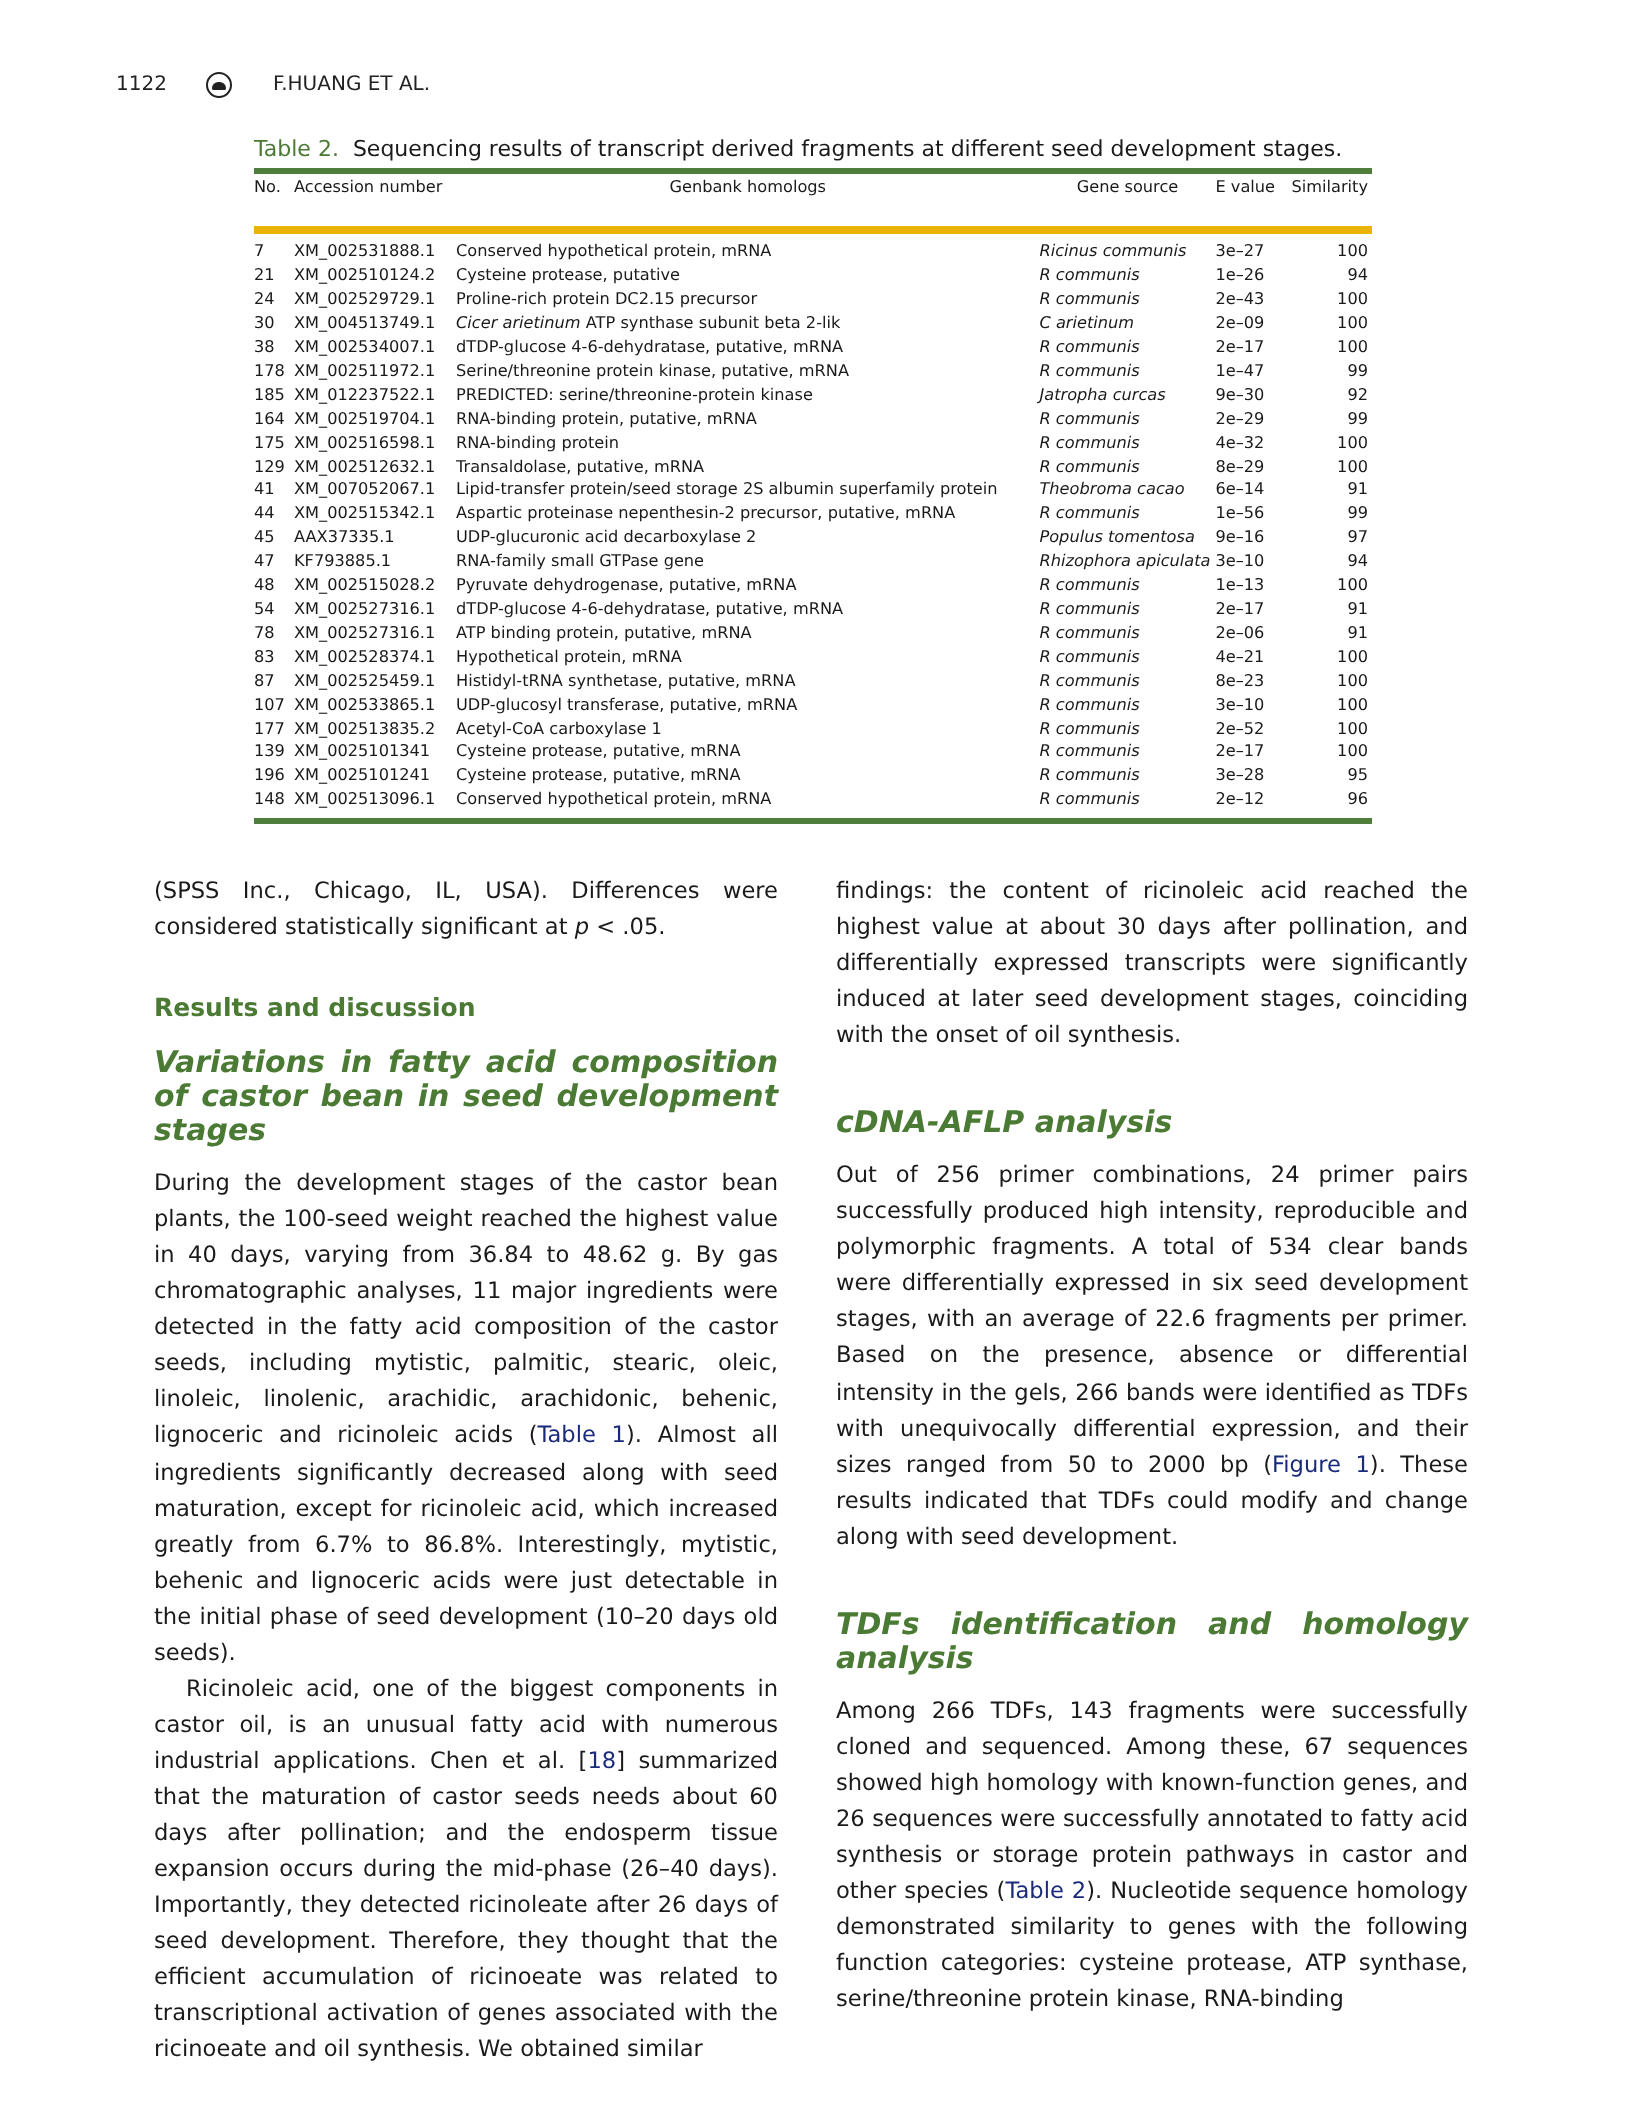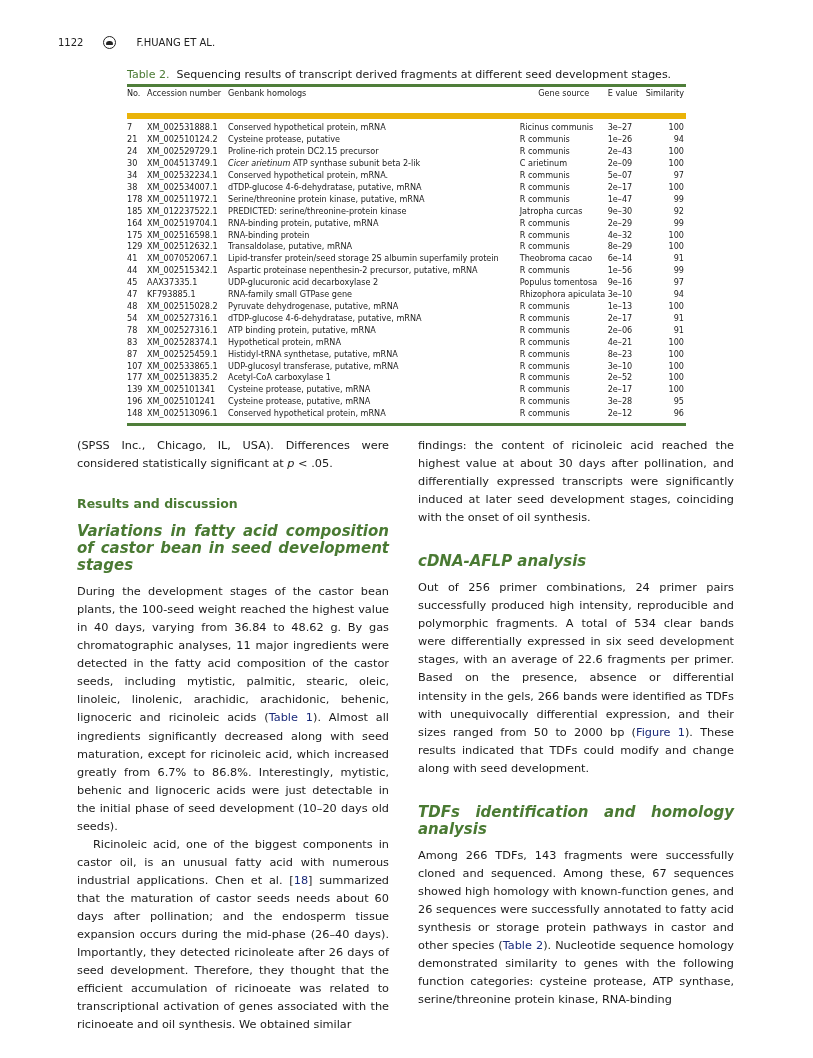--- a/index.html
+++ b/index.html
@@ -5,28 +5,28 @@
   html, body { margin:0; padding:0; background:#ffffff; }
   body { width:813px; height:1058px; position:relative; font-family:"DejaVu Sans", sans-serif; color:#1a1a1a; overflow:hidden; }
   .running-head { position:absolute; left:58px; top:36px; font-size:10px; display:flex; align-items:center; gap:20px; color:#222; }
   .logo { width:13px; height:13px; border:1.6px solid #222; border-radius:50%; display:inline-flex; align-items:center; justify-content:center; box-sizing:border-box; }
   .logo::after { content:""; width:7px; height:4px; background:#222; border-radius:4px 4px 1px 1px; }
   .table-wrap { position:absolute; left:127px; top:68px; width:559px; }
   .caption { font-size:11px; margin:0 0 3px 0; white-space:nowrap; }
   .caption .tlabel { color:#4a7a33; }
   .rule-thick { height:2.5px; background:#4f7e3a; }
   table { border-collapse:collapse; width:100%; font-size:8.1px; line-height:11.9px; }
-  th { font-weight:normal; text-align:left; padding:1px 0 14px 0; border-bottom:6px solid #eab308; }
+  th { font-weight:normal; text-align:left; padding:1px 0 14px 0; border-bottom:4px solid #eab308; }
   td { padding:0; white-space:nowrap; }
   .c-no { width:20px; }
   .c-acc { width:81px; }
-  .c-src { width:88px; }
+  .c-src { width:88px; font-style:italic; }
   .c-ev { width:38px; }
   .c-sim { width:36px; text-align:right; padding-right:2px; }
-  th.c-hom { }
+  th.c-hom { text-align:center; }
   th.c-src { text-align:center; font-style:normal; }
   th.c-sim { text-align:right; }
   tbody tr:first-child td { padding-top:3px; }
   .table-bottom { height:2.5px; background:#4f7e3a; margin-top:3px; }
   .col { position:absolute; font-size:11.3px; line-height:18.05px; text-align:justify; }
   .col-left { left:77px; top:437px; width:312px; }
   .col-right { left:418px; top:437px; width:316px; }
   .col p { margin:0; }
   .indent { text-indent:16px; }
   .h-section { color:#4a7a33; font-weight:bold; font-size:12.5px; margin:22px 0 10px 0 !important; }
@@ -87,28 +87,20 @@
         </tr>
         <tr>
           <td class="c-no">30</td>
           <td class="c-acc">XM_004513749.1</td>
           <td class="c-hom"><i>Cicer arietinum</i> ATP synthase subunit beta 2-lik</td>
           <td class="c-src">C arietinum</td>
           <td class="c-ev">2e–09</td>
           <td class="c-sim">100</td>
         </tr>
         <tr>
-          <td class="c-no">34</td>
-          <td class="c-acc">XM_002532234.1</td>
-          <td class="c-hom">Conserved hypothetical protein, mRNA.</td>
-          <td class="c-src">R communis</td>
-          <td class="c-ev">5e–07</td>
-          <td class="c-sim">97</td>
-        </tr>
-        <tr>
           <td class="c-no">38</td>
           <td class="c-acc">XM_002534007.1</td>
           <td class="c-hom">dTDP-glucose 4-6-dehydratase, putative, mRNA</td>
           <td class="c-src">R communis</td>
           <td class="c-ev">2e–17</td>
           <td class="c-sim">100</td>
         </tr>
         <tr>
           <td class="c-no">178</td>
           <td class="c-acc">XM_002511972.1</td>

